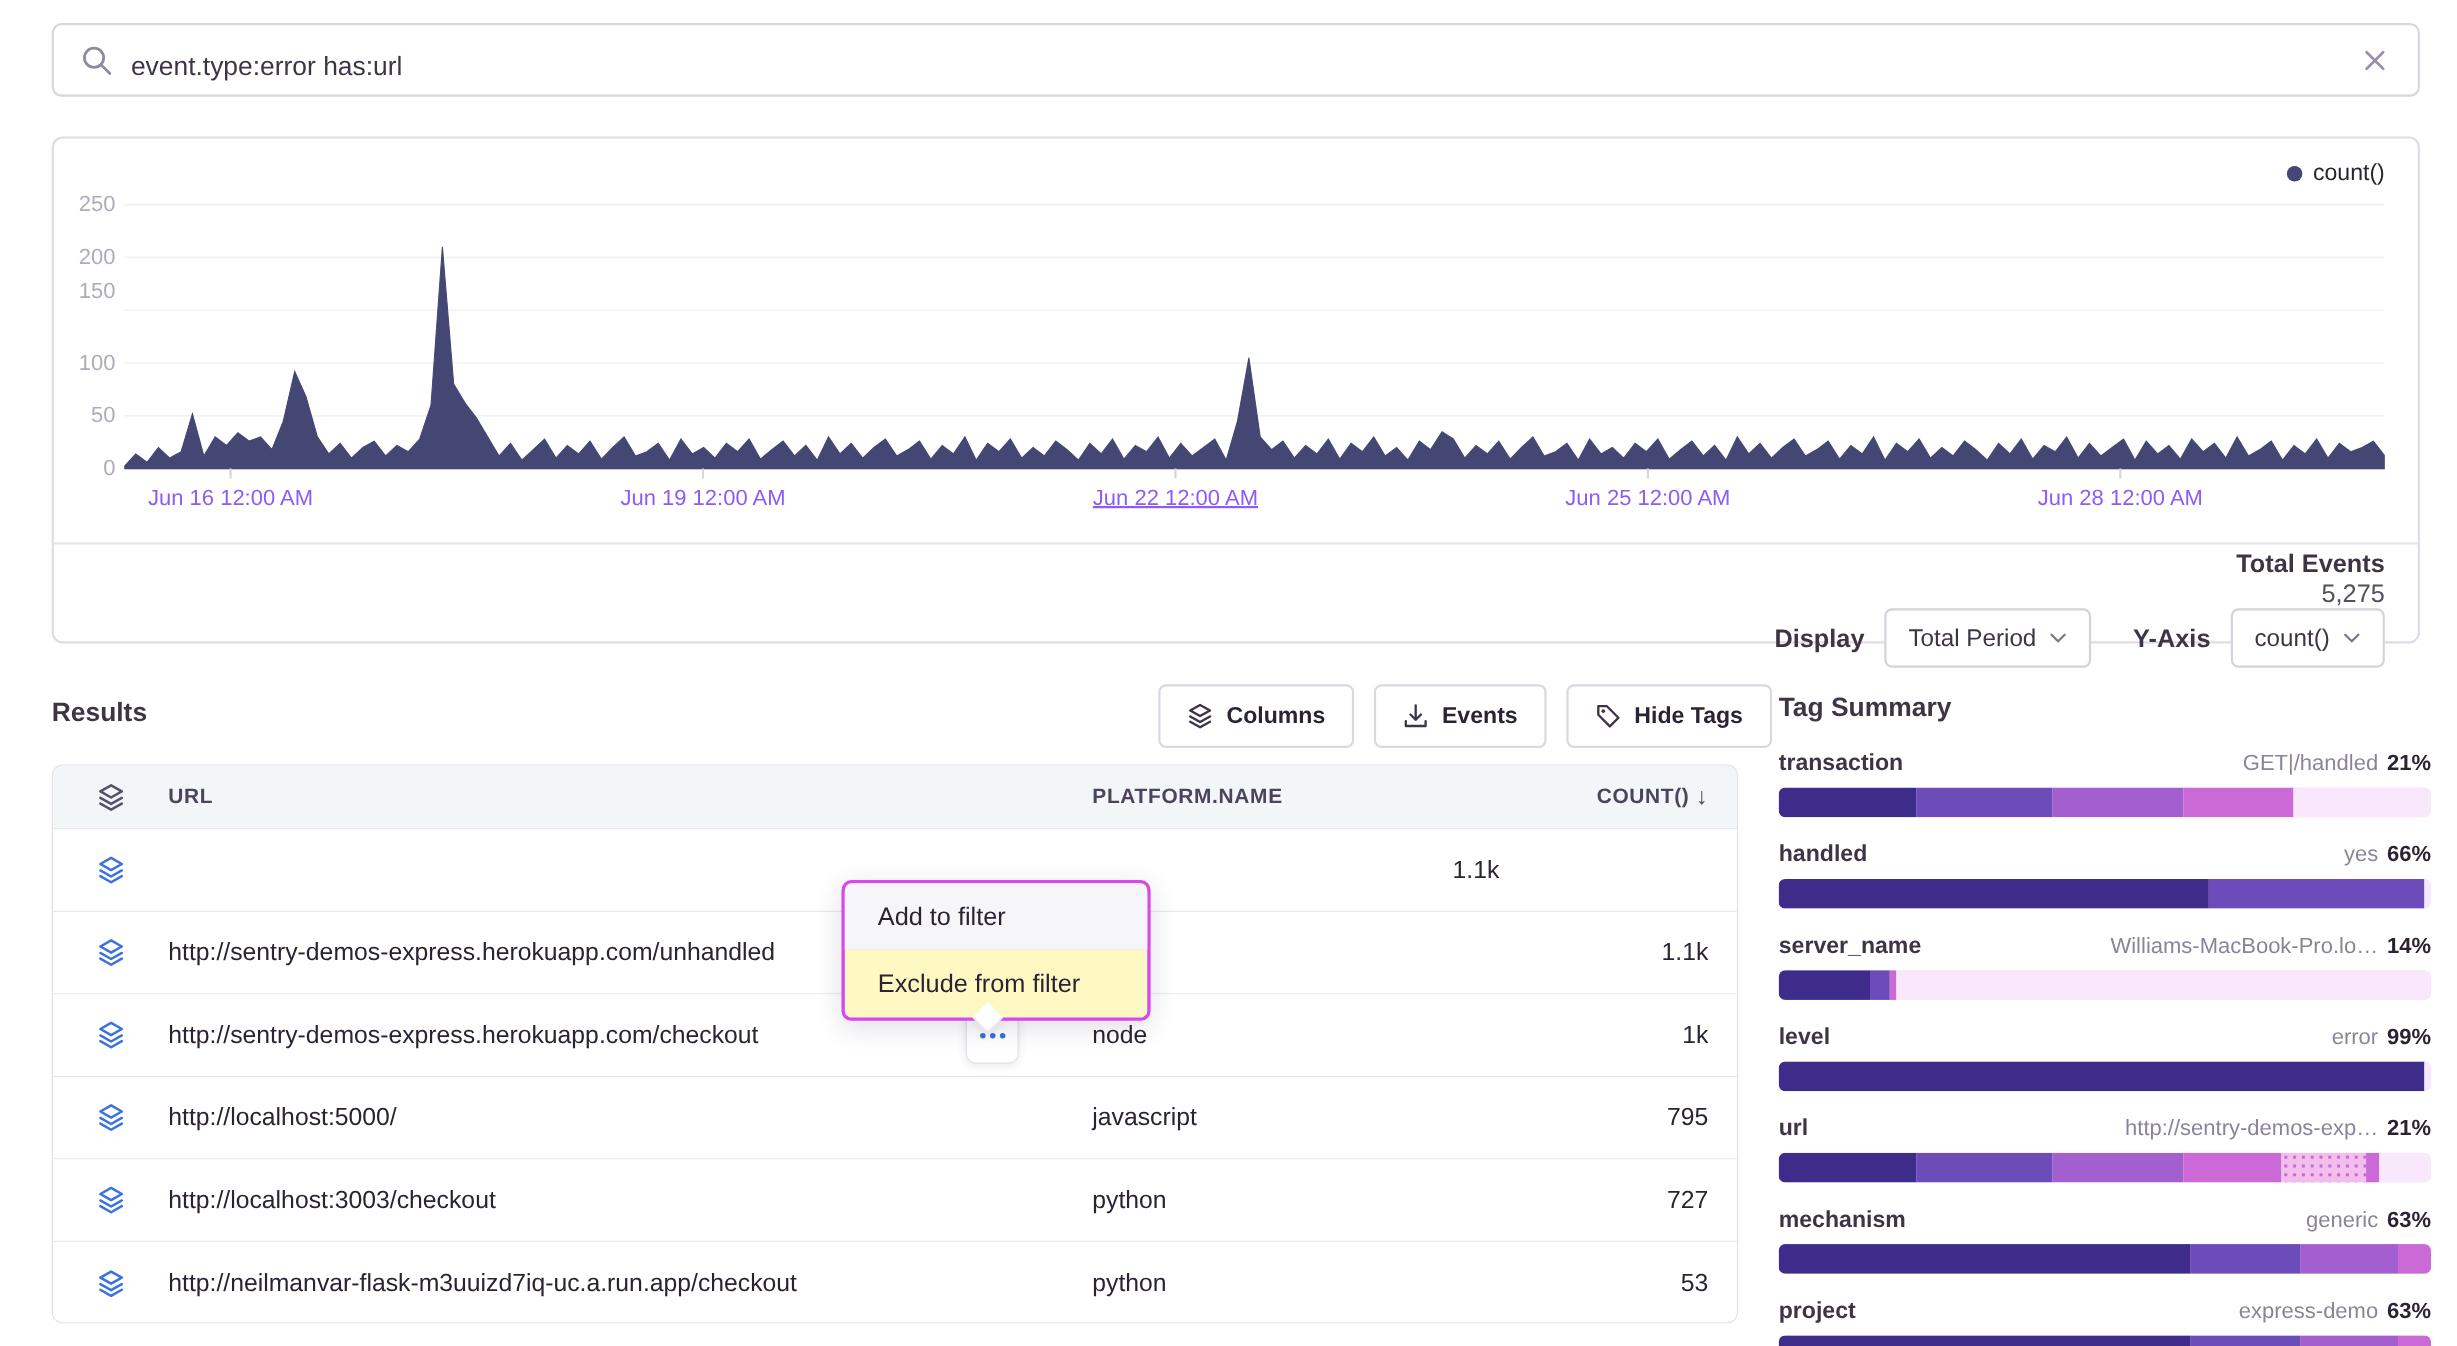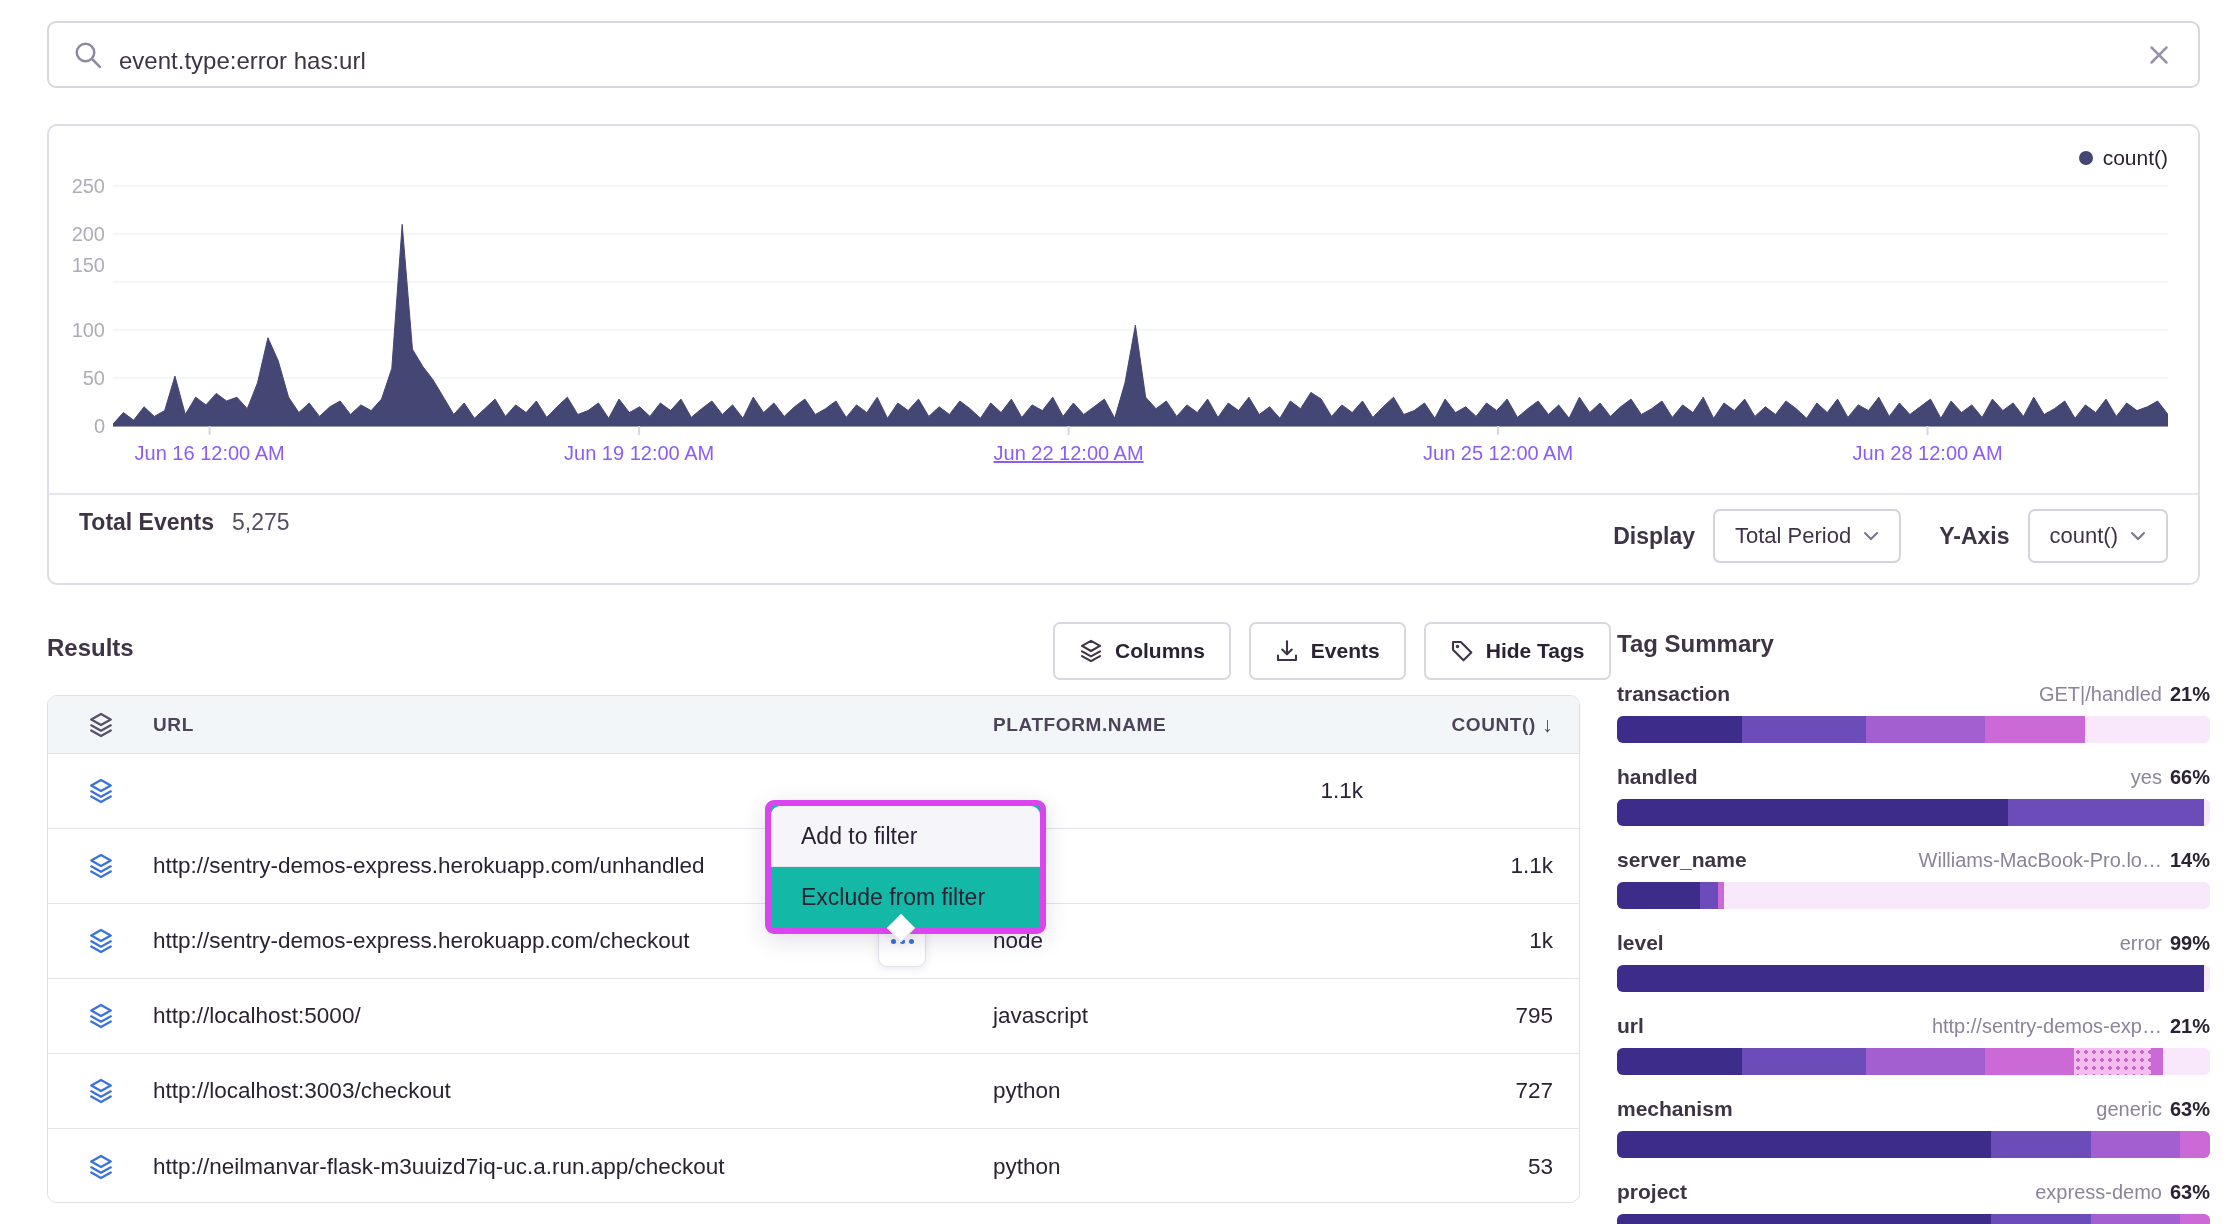--- a/index.html
+++ b/index.html
@@ -21,21 +21,21 @@
   .legend { position:absolute; top:20px; right:30px; display:flex; align-items:center; gap:10px; z-index:5; }
   .legend .dot { width:14px; height:14px; border-radius:50%; }
   .legend .lbl { font-size:21px; color:#2B2233; }
   .plot-area { position:absolute; left:64px; right:30px; top:0; height:310px; }
   .plot-area svg { display:block; width:100%; height:310px; }
   .y-labels { position:absolute; left:0; top:0; width:56px; height:310px; }
   .y-labels div { position:absolute; right:0; width:56px; text-align:right; font-size:20px; color:#AFABB9; line-height:26px; }
   .x-labels { position:absolute; left:64px; right:30px; top:316px; height:30px; }
   .x-labels div { position:absolute; transform:translateX(-50%); font-size:20px; color:#8b5cf6; white-space:nowrap; }
   .panel-footer { position:absolute; left:0; right:0; top:367px; bottom:0; border-top:2px solid #E7E4EB;
-    display:flex; align-items:flex-start; padding:14px 30px; }
+    display:flex; align-items:flex-end; padding:4px 30px;flex-direction:column; }
   .total-label { font-size:23px; font-weight:bold; color:#3E3446; }
   .total-value { font-size:23px; color:#554F60; margin-left:18px; }
   .footer-right { margin-left:auto; display:flex; align-items:center; }
   .ctl-label { font-size:23px; font-weight:bold; color:#3E3446; }
   .select-btn { display:flex; align-items:center; gap:12px; height:54px; padding:0 20px; margin-left:18px;
     border:2px solid #D5D2DC; border-radius:7px; background:#fff; font-size:22px; color:#3E3446; cursor:pointer;
     font-family:"Liberation Sans", sans-serif; }
   .chev { width:16px; height:10px; color:#7A7389; }
   .gap-left { margin-left:38px; }
 
@@ -63,22 +63,22 @@
     height:75px; border-bottom:1px solid #E6E4EB; background:#fff; font-size:22.5px; color:#2B2233; }
   .trow:last-child { border-bottom:none; }
   .url-cell { white-space:nowrap; overflow:hidden; }
   .count-cell { text-align:right; padding-right:26px; }
   .more-btn { position:absolute; left:830px; top:50%; transform:translateY(-50%);
     width:48px; height:52px; background:#fff; border:1px solid #E2E0E8; border-radius:9px;
     box-shadow:0 2px 8px rgba(40,20,80,0.10); display:flex; align-items:center; justify-content:center; gap:4px; cursor:pointer; }
   .more-btn i { width:5px; height:5px; border-radius:50%; background:#3A72DE; }
 
   
-  .ctx-menu { position:absolute; left:765px; top:800px; width:281px; background:#14b8a6;
-    border:6px solid #d946ef; border-radius:9px; box-shadow:0 6px 24px rgba(40,20,80,0.14); z-index:20; }
+  .ctx-menu { position:absolute; left:765px; top:800px; width:281px; background:#fef9c3;
+    border:3px solid #d946ef; border-radius:9px; box-shadow:0 6px 24px rgba(40,20,80,0.14); z-index:20; }
   .ctx-item { height:61px; display:flex; align-items:center; padding:0 30px; font-size:23px; color:#2B2233; cursor:pointer; }
   .ctx-item.first { background:#F6F5F9; border-radius:9px 9px 0 0; border-bottom:1px solid #E8E6EC; }
   .ctx-caret { position:absolute; left:120px; bottom:-10px; width:20px; height:20px; background:#fff;
     transform:rotate(45deg); border-right:1px solid #E6E3EA; border-bottom:1px solid #E6E3EA;
     box-shadow:4px 4px 8px rgba(40,20,80,0.06); }
 
   
   .tags { position:absolute; left:1617px; top:630px; width:593px; }
   .tags-title { font-size:24px; font-weight:bold; color:#3E3446; margin-bottom:24px; }
   .tag-item { margin-bottom:22px; }

